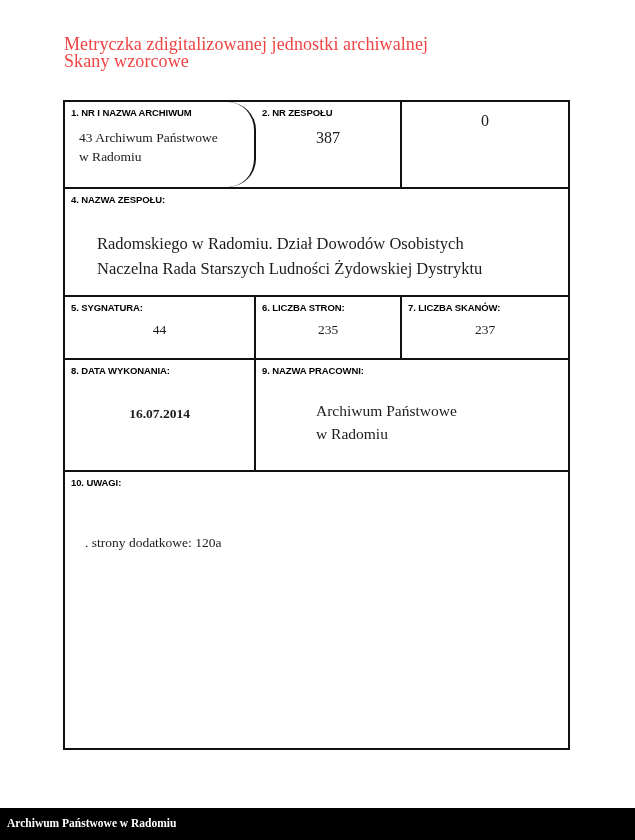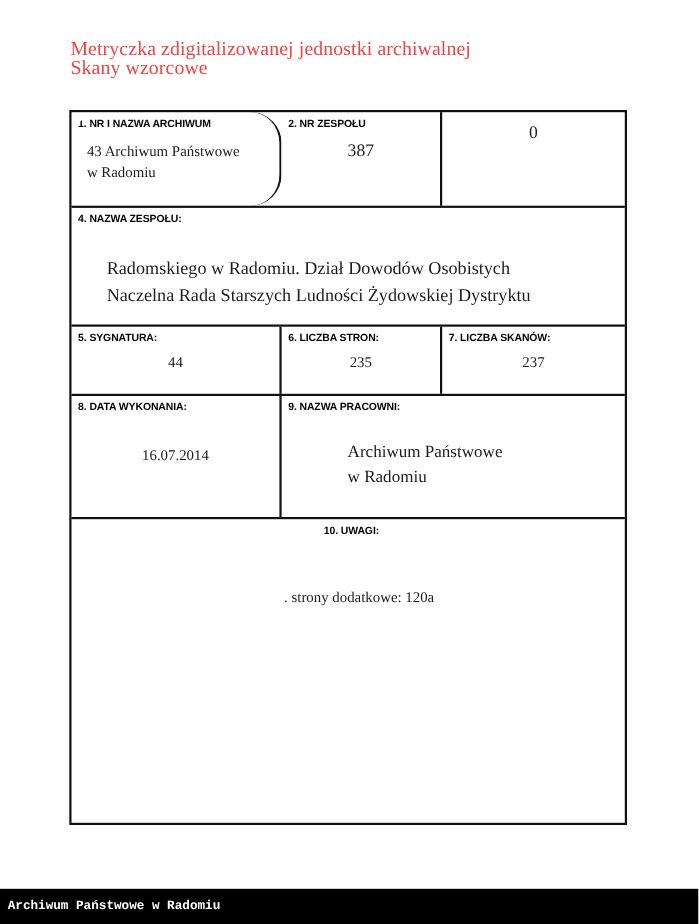--- a/index.html
+++ b/index.html
@@ -106,46 +106,47 @@
   }
 
   
   .r8 { height: 112px; }
   .r8 .c1 { width: 191px; }
   .r8 .c2 { width: 300px; }
   .r8-date {
     padding: 27px 0 0 0;
     font-size: 13.5px;
     text-align: center;
+    font-weight: bold;
   }
   .r8-lab {
     padding: 22px 0 0 60px;
     font-size: 15.5px;
     line-height: 23px;
   }
 
   
   .r10 { height: 280px; }
-  .r10 .c1 { width: 100%; text-align: center; }
+  .r10 .c1 { width: 100%; }
   .r10-val {
     padding: 44px 0 0 20px;
     font-size: 13.5px;
   }
 
   
   .footer-bar {
     position: absolute;
     left: 0;
     right: 0;
     top: 808px;
     height: 32px;
     background: #000000;
   }
   .footer-text {
-    font-family: Liberation Mono, monospace;
+    font-family: Liberation Serif, serif;
     font-weight: bold;
     font-size: 11.5px;
     color: #ffffff;
     padding: 9px 0 0 7px;
     white-space: nowrap;
   }
 </style>
 </head>
 <body>
 

